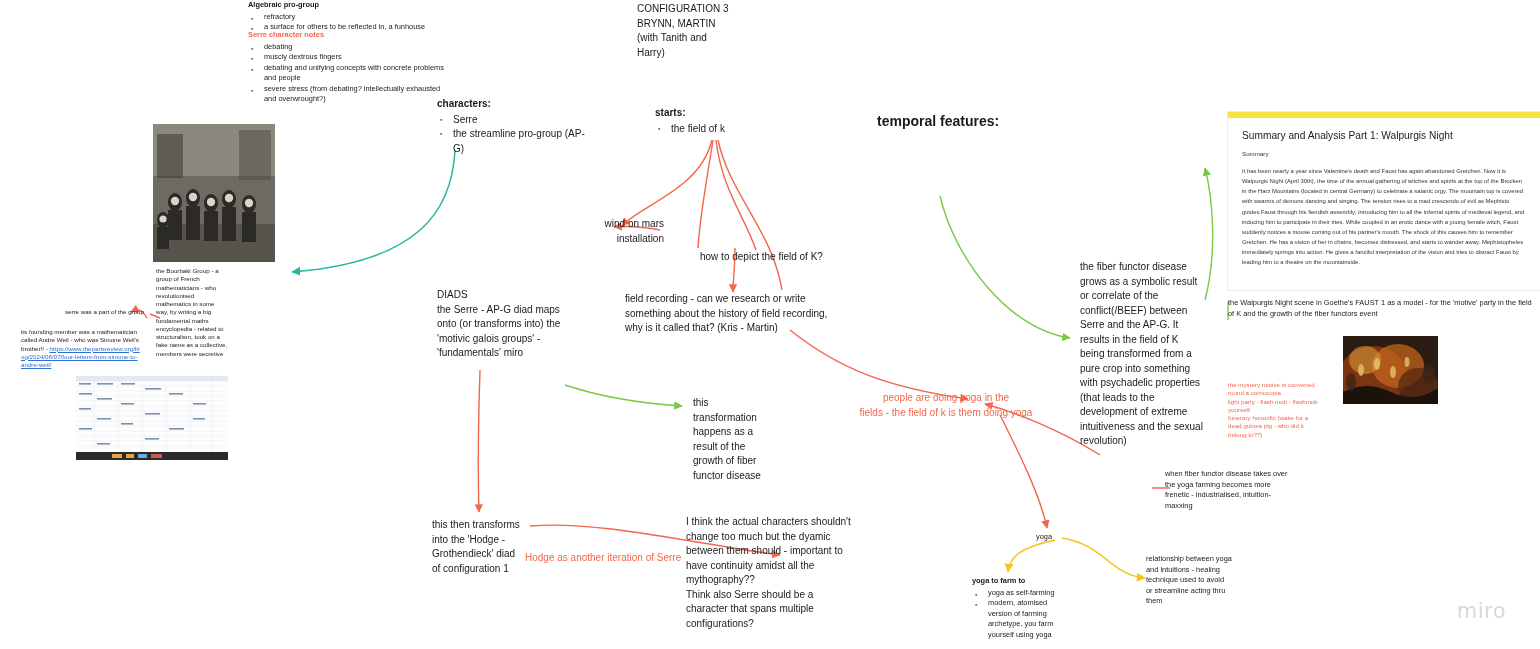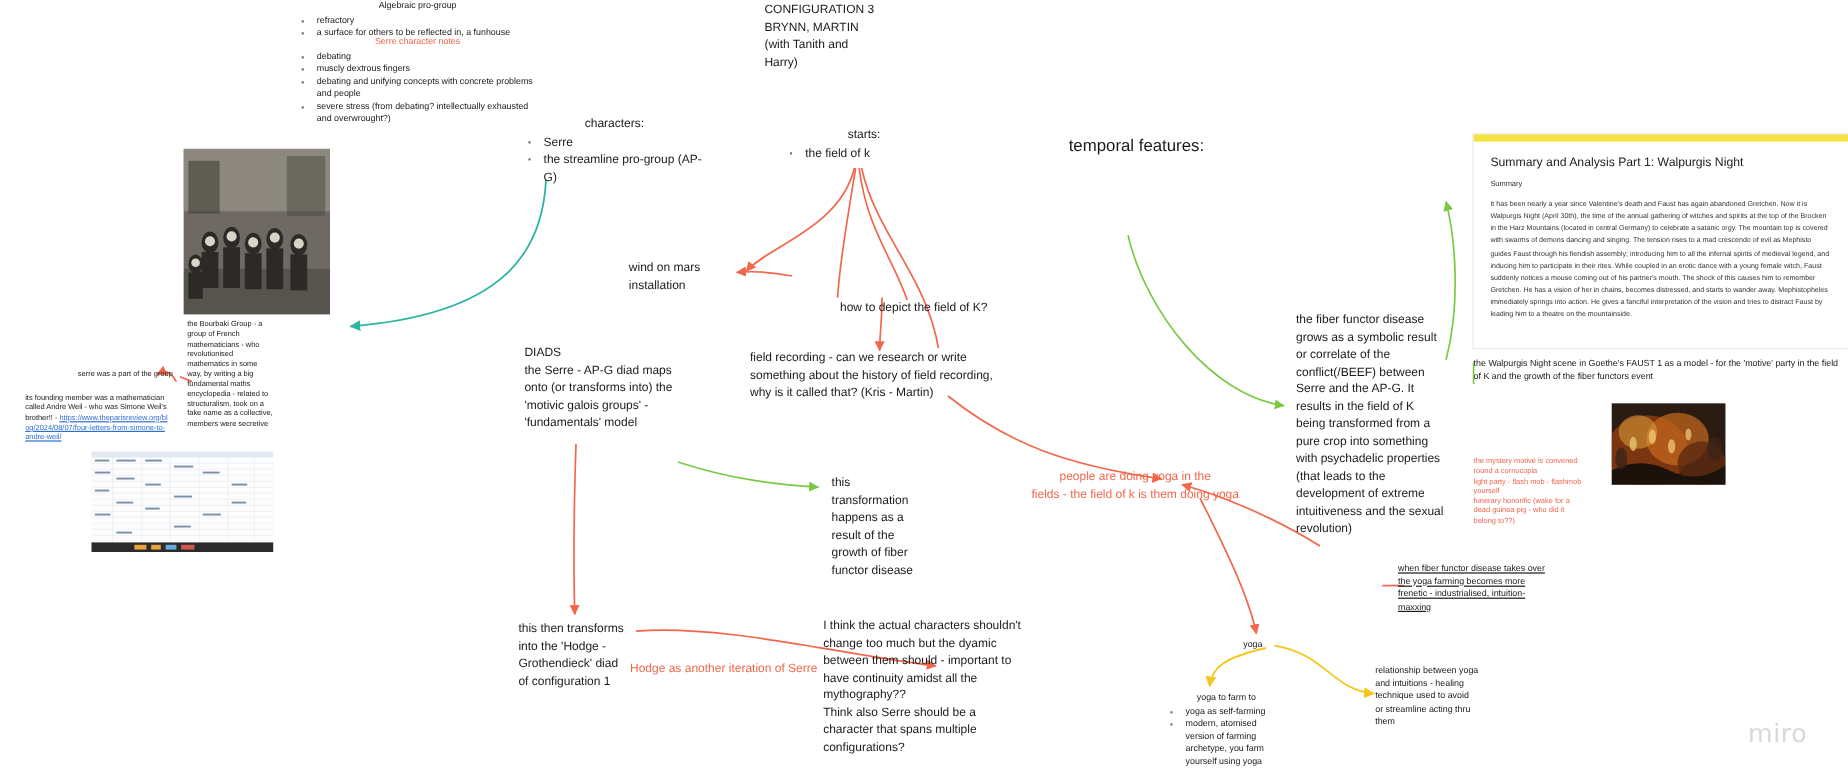--- a/index.html
+++ b/index.html
@@ -16,21 +16,21 @@
     height: 649px;
     background: #ffffff;
   }
   .note { position: absolute; color: #1a1a1a; line-height: 1.38; }
   .note ul { margin: 0; padding-left: 14px; list-style: none; }
   .note li { position: relative; padding-left: 2px; margin: 0; }
   .note li::before {
     content: "▪"; position: absolute; left: -11px; top: 0;
     font-size: 7px; line-height: 1.9; color: #6b6b6b;
   }
-  .hdr { margin: 0 0 1px 0; font-weight: 400; text-align: center; }
+  .hdr { margin: 0 0 1px 0; font-weight: 700; }
   .orange { color: #f2664b; }
   .tiny { font-size: 6.2px; line-height: 1.33; }
   .xsmall { font-size: 7.4px; line-height: 1.42; }
   .small { font-size: 14px; line-height: 1.45; }
   .med { font-size: 10px; line-height: 1.45; }
   svg.arrows {
     position: absolute; left: 0; top: 0;
     width: 1540px; height: 649px;
     pointer-events: none;
   }
@@ -254,34 +254,34 @@
         </g>
       <g fill="#6fa8dc">
           <rect x="62" y="78" width="9" height="4"></rect>
         </g>
       <g fill="#cc5b4a">
           <rect x="75" y="78" width="11" height="4"></rect>
         </g>
     </svg>
   </div>
 
-  <div class="note med" style="left:524px; top:217px; width:92px; white-space:pre-line;">wind on mars
+  <div class="note med" style="left:572px; top:217px; width:92px; white-space:pre-line;text-align:right;">wind on mars
 installation</div>
 
   <div class="note med" style="left:700px; top:250px; width:230px;">how to depict the field of K?</div>
 
   <div class="note med" style="left:625px; top:292px; width:230px; white-space:pre-line;">field recording - can we research or write
 something about the history of field recording,
 why is it called that? (Kris - Martin)</div>
 
   <div class="note med" style="left:437px; top:288px; width:160px; white-space:pre-line;">DIADS
 the Serre - AP-G diad maps
 onto (or transforms into) the
 'motivic galois groups' -
-'fundamentals' model</div>
+'fundamentals' miro</div>
 
   <div class="note med" style="left:693px; top:396px; width:80px; white-space:pre-line;">this
 transformation
 happens as a
 result of the
 growth of fiber
 functor disease</div>
 
   <div class="note med" style="left:432px; top:518px; width:110px; white-space:pre-line;">this then transforms
 into the 'Hodge -
@@ -350,21 +350,21 @@
   </div>
 
   <div class="note tiny orange" style="left:1228px; top:381px; width:92px; white-space:pre-line;">the mystery motive is convened
 round a cornucopia
 light party - flash mob - flashmob
 yourself
 funerary honorific (wake for a
 dead guinea pig - who did it
 belong to??)</div>
 
-  <div class="note xsmall" style="left:1165px; top:469px; width:150px; white-space:pre-line;text-decoration:underline;">when fiber functor disease takes over
+  <div class="note xsmall" style="left:1165px; top:469px; width:150px; white-space:pre-line;">when fiber functor disease takes over
 the yoga farming becomes more
 frenetic - industrialised, intuition-
 maxxing</div>
 
   <div class="note xsmall" style="left:1036px; top:532px; width:40px;">yoga</div>
 
   <div class="note xsmall" style="left:972px; top:576px; width:100px;">
     <div class="hdr">yoga to farm to</div>
     <ul>
       <li>yoga as self-farming</li>

